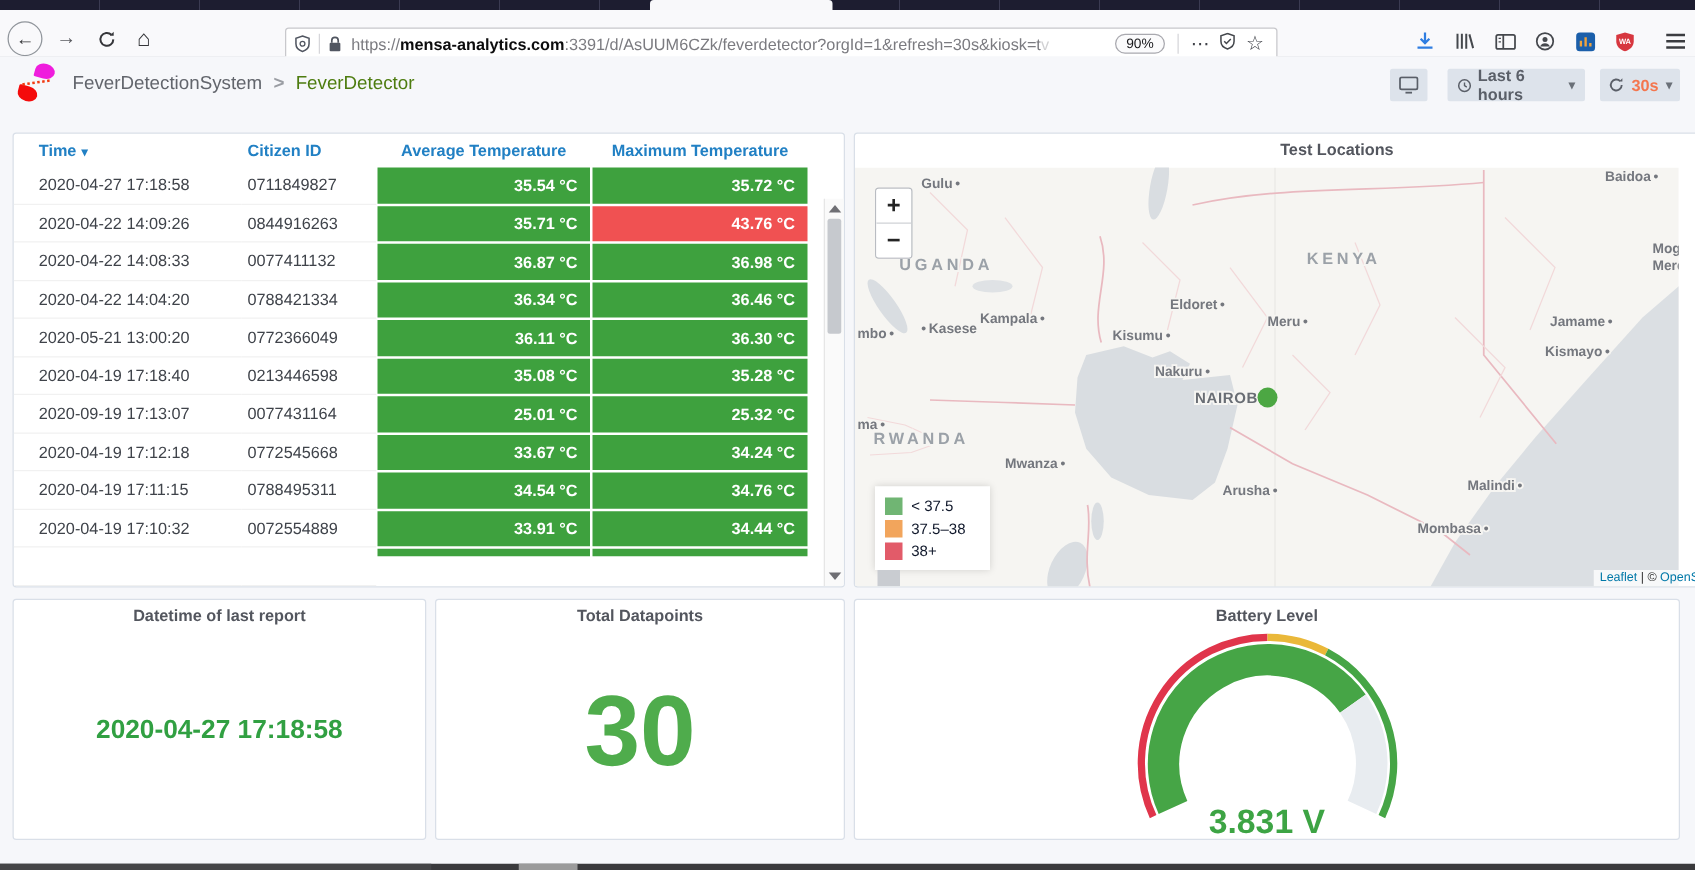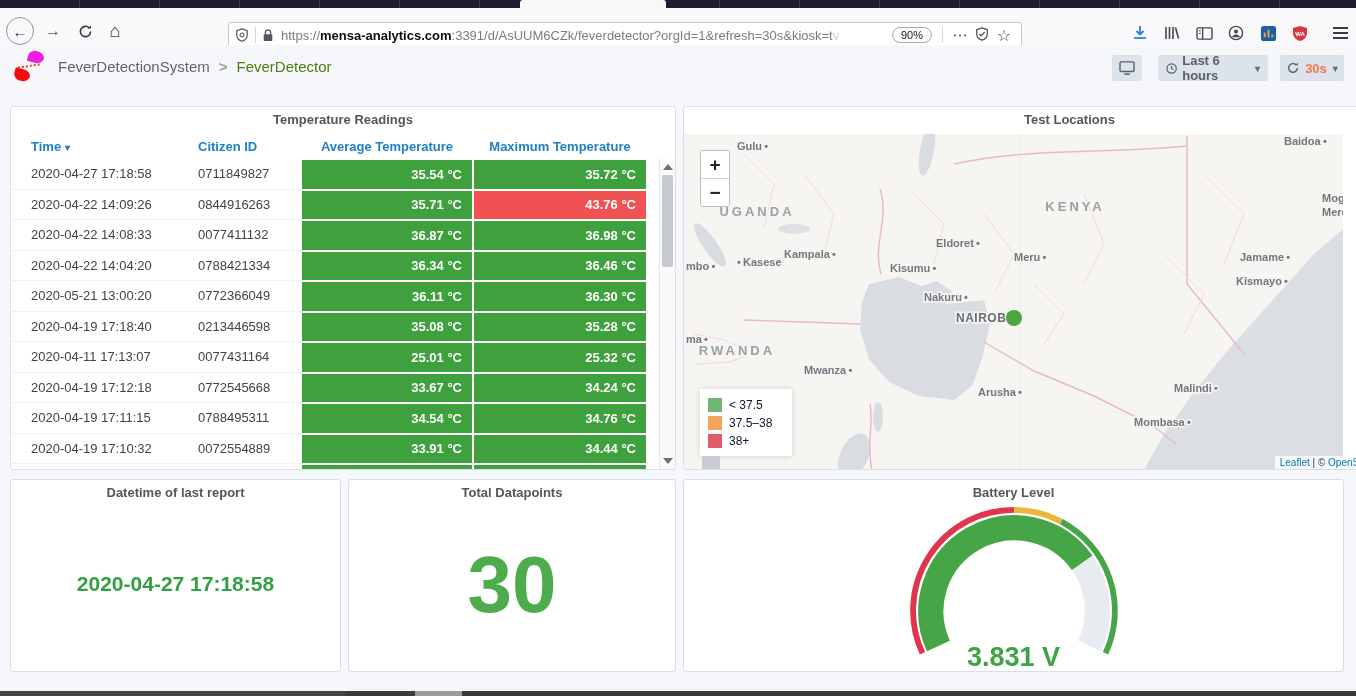--- a/index.html
+++ b/index.html
@@ -204,21 +204,20 @@
   <div class="gbtn" style="left:1280px;width:64px;">
     <svg width="14" height="14" viewBox="0 0 16 16" style="margin-right:5px;">
         <path d="M13 8a5 5 0 1 1-1.4-3.5" fill="none" stroke="#5a5f68" stroke-width="1.7"></path>
         <path d="M13.6 1.8v3h-3z" fill="#5a5f68"></path>
       </svg>
     <span class="orange">30s</span>
     <span class="caret">▾</span>
   </div>
 
   <div class="panel" style="left:10px;top:106px;width:666px;height:364px;">
-    <div class="ptitle">Temperature Readings</div>
     <div class="thead">
       <div class="h1"><span>Time</span><span class="sortcaret">▾</span></div>
       <div class="h2"><span>Citizen ID</span></div>
       <div class="hc"><span>Average Temperature</span></div>
       <div class="hc"><span>Maximum Temperature</span></div>
     </div>
     <div>
         <div class="trow">
           <div class="cell time">2020-04-27 17:18:58</div>
           <div class="cell cid">0711849827</div>
@@ -249,21 +248,21 @@
           <div class="cell temp ok">36.11 °C</div>
           <div class="cell temp ok">36.30 °C</div>
         </div>
         <div class="trow">
           <div class="cell time">2020-04-19 17:18:40</div>
           <div class="cell cid">0213446598</div>
           <div class="cell temp ok">35.08 °C</div>
           <div class="cell temp ok">35.28 °C</div>
         </div>
         <div class="trow">
-          <div class="cell time">2020-04-11 17:13:07</div>
+          <div class="cell time">2020-09-19 17:13:07</div>
           <div class="cell cid">0077431164</div>
           <div class="cell temp ok">25.01 °C</div>
           <div class="cell temp ok">25.32 °C</div>
         </div>
         <div class="trow">
           <div class="cell time">2020-04-19 17:12:18</div>
           <div class="cell cid">0772545668</div>
           <div class="cell temp ok">33.67 °C</div>
           <div class="cell temp ok">34.24 °C</div>
         </div>

